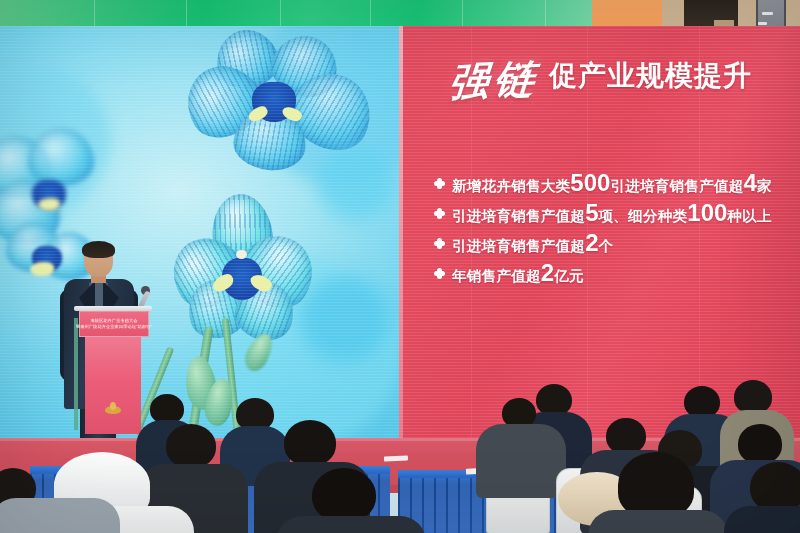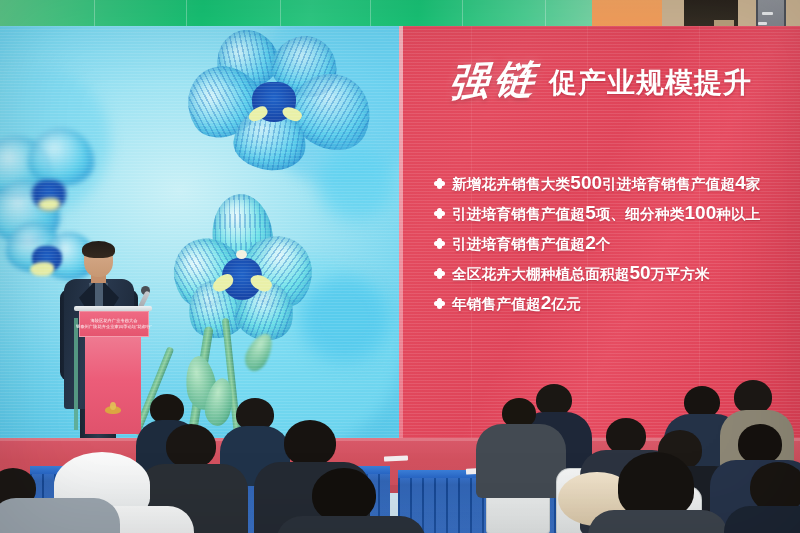--- a/index.html
+++ b/index.html
@@ -51,33 +51,33 @@
     background:radial-gradient(ellipse at 40% 30%,#b7e6c4,#63b893 70%,#3d8f72);}
   .blurflower{position:absolute;border-radius:50%;filter:blur(9px);}
 
   
   .titlewrap{position:absolute;left:449px;top:60px;width:340px;display:flex;align-items:flex-end;gap:10px;}
   .title-hand{font-family:"DejaVu Serif","Liberation Serif",serif;font-style:italic;font-weight:700;
     font-size:40px;color:#ffffff;line-height:1;letter-spacing:5px;
     text-shadow:0 2px 4px rgba(120,0,20,.35),0 0 10px rgba(255,255,255,.25);
     transform:skewX(-7deg) rotate(-2.5deg);}
   .title-bold{font-weight:700;font-size:28px;color:#ffffff;letter-spacing:1px;line-height:1;
-    padding-bottom:3px;text-shadow:0 1px 3px rgba(120,0,20,.35);}
+    padding-bottom:10px;text-shadow:0 1px 3px rgba(120,0,20,.35);}
 
   .bullets{position:absolute;left:434px;top:168px;width:358px;}
   .brow{display:flex;align-items:center;gap:7px;height:30px;color:#fff;}
   .bflower{width:11px;height:11px;position:relative;flex:none;}
   .bflower i{position:absolute;width:5.6px;height:5.6px;border-radius:50%;background:#fff;}
   .bflower i:nth-child(1){left:2.7px;top:0;}
   .bflower i:nth-child(2){left:0;top:3.3px;}
   .bflower i:nth-child(3){left:5.4px;top:3.3px;}
   .bflower i:nth-child(4){left:2.7px;top:5.6px;}
   .btext{font-size:14.6px;font-weight:700;letter-spacing:.2px;white-space:nowrap;
     text-shadow:0 1px 2px rgba(130,10,30,.40);}
-  .btext b{font-size:19px;font-weight:700;letter-spacing:0;}
+  .btext b{font-size:24px;font-weight:700;letter-spacing:0;}
 
   
   .speaker{position:absolute;left:62px;top:243px;width:74px;height:196px;}
   .head{position:absolute;left:22px;top:0;width:29px;height:34px;border-radius:48% 48% 44% 44%;
     background:linear-gradient(180deg,#d9ad8d,#c79873);}
   .hair{position:absolute;left:20px;top:-2px;width:33px;height:17px;border-radius:50% 50% 36% 36%;
     background:linear-gradient(180deg,#221c18,#34291f);}
   .neck{position:absolute;left:29px;top:30px;width:15px;height:10px;background:#c4906c;}
   .torso{position:absolute;left:2px;top:36px;width:70px;height:130px;border-radius:12px 12px 3px 3px;
     background:linear-gradient(100deg,#1e2b3c 0%,#2a3a50 40%,#1b2636 100%);}
@@ -281,29 +281,20 @@
         </span>
       <span class="btext"><span>引进培育销售产值超</span><b>2</b><span>个</span></span>
     </div>
     <div class="brow">
       <span class="bflower">
           <i></i>
           <i></i>
           <i></i>
           <i></i>
         </span>
-      <span class="btext"><span>全区花卉大棚种植总面积超</span><b>50</b><span>万平方米</span></span>
-    </div>
-    <div class="brow">
-      <span class="bflower">
-          <i></i>
-          <i></i>
-          <i></i>
-          <i></i>
-        </span>
       <span class="btext"><span>年销售产值超</span><b>2</b><span>亿元</span></span>
     </div>
   </div>
 
   <div class="speaker">
     <div class="armL"></div>
     <div class="armR"></div>
     <div class="legs"></div>
     <div class="shoe"></div>
     <div class="torso"></div>

